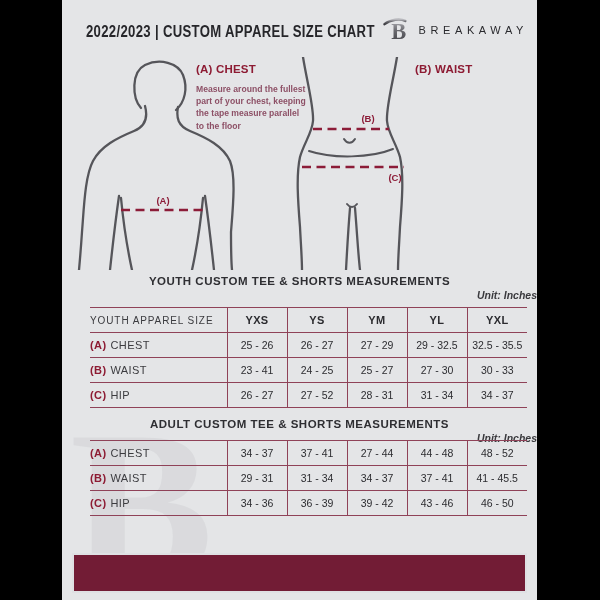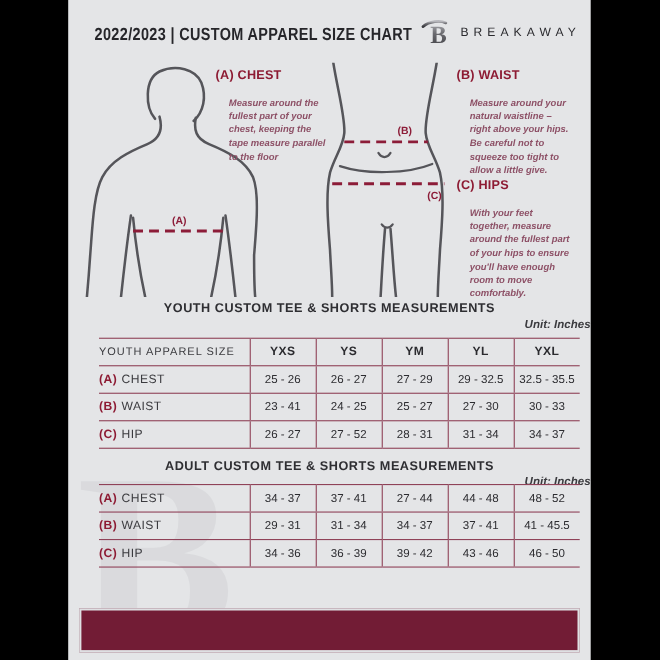--- a/index.html
+++ b/index.html
@@ -14,21 +14,21 @@
   .brand{position:absolute;right:9px;top:15px;display:flex;align-items:center;gap:7px;}
   .brand-name{font-size:11px;font-weight:400;color:#2a2a2e;letter-spacing:4.6px;}
 
   
   .fig{position:absolute;}
   .fig svg{display:block;}
 
   
   .instr{position:absolute;width:116px;}
   .instr h3{margin:0 0 8px 0;font-size:11.5px;font-weight:800;color:#8d1b33;letter-spacing:.2px;}
-  .instr p{margin:12px;font-size:8.6px;line-height:1.42;font-style:italic;font-weight:600;color:#8d5066;}
+  .instr p{margin:0;font-size:8.6px;line-height:1.42;font-weight:600;color:#8d5066;}
 
   
   .tbl-title{position:absolute;width:475px;text-align:center;font-size:11.5px;font-weight:800;
              color:#2e2e32;letter-spacing:.5px;}
   .tbl-unit{position:absolute;width:475px;text-align:right;font-size:10.5px;font-style:italic;
             font-weight:600;color:#3a3a3e;}
   table.size-tbl{position:absolute;left:28px;width:437px;border-collapse:collapse;table-layout:fixed;}
   table.size-tbl td,table.size-tbl th{height:24px;padding:0;vertical-align:middle;
             border-top:1.5px solid #8f4258;border-bottom:1.5px solid #8f4258;}
   table.size-tbl td:not(.lbl),table.size-tbl th:not(.lbl){border-left:1.2px solid #8f4258;
@@ -106,25 +106,20 @@
         <text class="svg-label" x="110" y="124" text-anchor="middle">(C)</text>
       </svg>
     </div>
 
     <div class="instr" style="left:134px;top:63px;width:112px;">
       <h3>(A) CHEST</h3>
       <p>Measure around the fullest part of your chest, keeping the tape measure parallel to the floor</p>
     </div>
     <div class="instr" style="left:353px;top:63px;">
       <h3>(B) WAIST</h3>
-      <p>Measure around your natural waistline – right above your hips. Be careful not to squeeze too tight to allow a little give.</p>
-    </div>
-    <div class="instr" style="left:353px;top:163px;">
-      <h3>(C) HIPS</h3>
-      <p>With your feet together, measure around the fullest part of your hips to ensure you'll have enough room to move comfortably.</p>
     </div>
 
     <div class="tbl-title" style="top:275px;">YOUTH CUSTOM TEE &amp; SHORTS MEASUREMENTS</div>
     <div class="tbl-unit" style="top:289px;">Unit: Inches</div>
     <table class="size-tbl" style="top:307px;">
       <colgroup>
           <col style="width:137px">
           <col>
           <col>
           <col>

